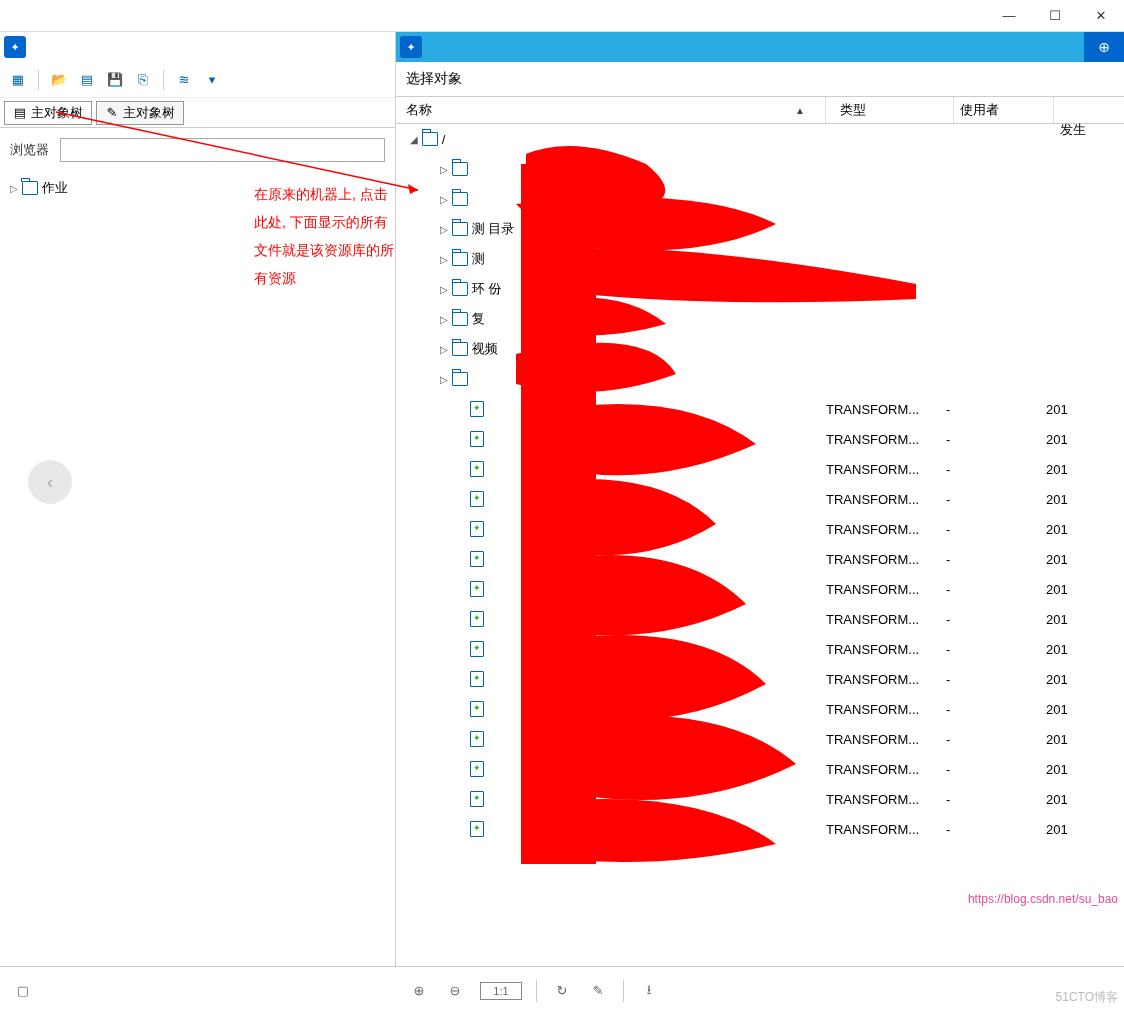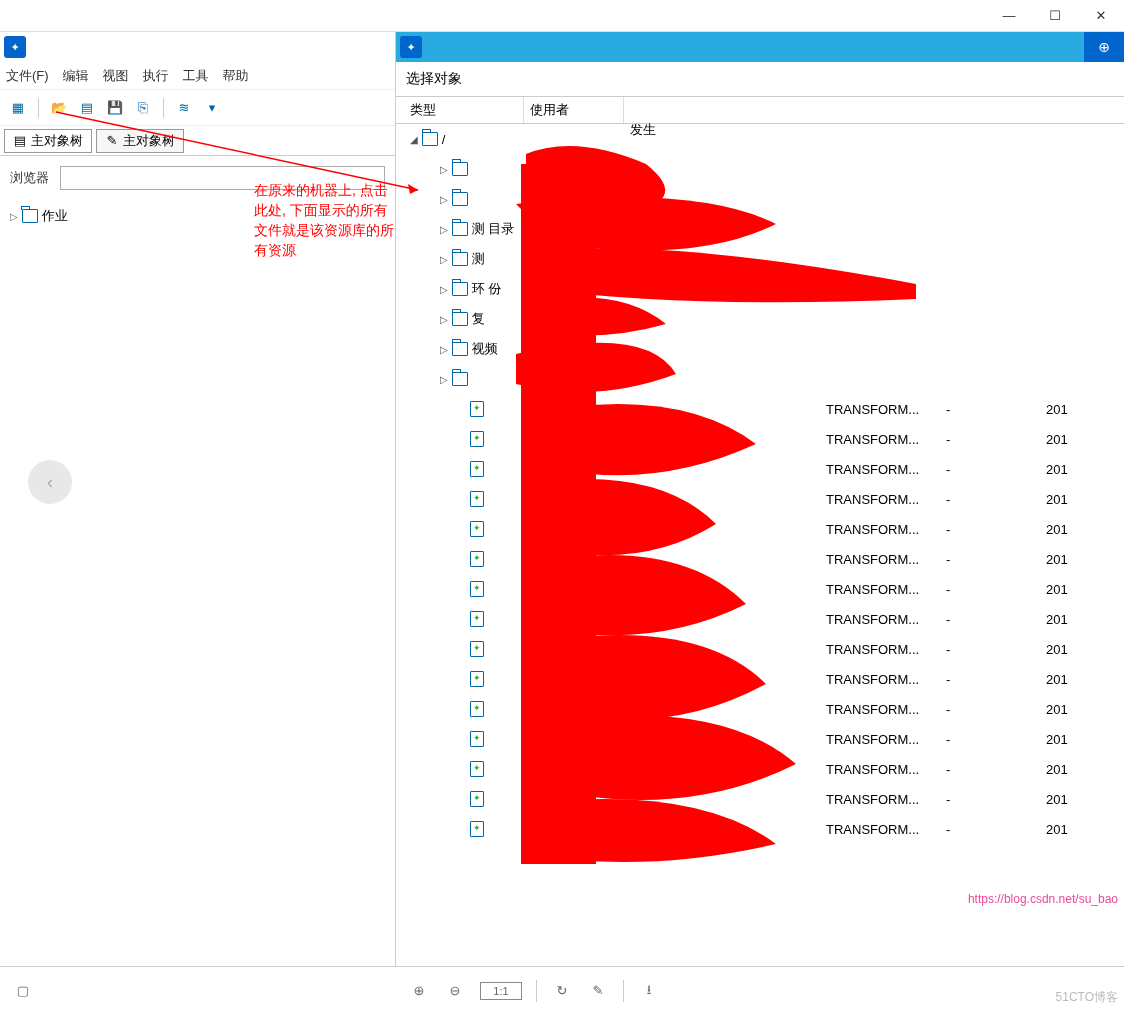--- a/index.html
+++ b/index.html
@@ -28,21 +28,21 @@
 .browser-row { display: flex; align-items: center; padding: 10px 10px; gap: 11px; }
 .browser-row label { color: #333; }
 .browser-row input { flex: 1; height: 24px; border: 1px solid #aaa; padding: 0 4px; }
 
 .tree { padding: 4px 10px; }
 .tree-row { display: flex; align-items: center; gap: 4px; height: 24px; }
 .tree-expander { color: #666; font-size: 10px; cursor: pointer; }
 .folder-icon { width: 16px; height: 14px; border: 1.5px solid #0066aa; border-radius: 1px; position: relative; display: inline-block; }
 .folder-icon::before { content: ""; position: absolute; top: -4px; left: -1.5px; width: 7px; height: 3px; border: 1.5px solid #0066aa; border-bottom: none; border-radius: 1px 1px 0 0; }
 
-.annotation { position: absolute; left: 254px; top: 148px; color: red; font-size: 14px; line-height: 20px; width: 140px; }
+.annotation { position: absolute; left: 254px; top: 148px; color: red; font-size: 14px; line-height: 28px; width: 140px; }
 .arrow-svg { position: absolute; left: 48px; top: 72px; pointer-events: none; }
 
 .nav-circle { position: absolute; left: 28px; top: 428px; width: 44px; height: 44px; border-radius: 50%; background: #e8e8e8; display: flex; align-items: center; justify-content: center; color: #aaa; font-size: 18px; }
 
 .right-pane { flex: 1; background: #fff; border-left: 1px solid #ccc; display: flex; flex-direction: column; }
 .r-titlebar { height: 30px; background: #29abe2; display: flex; align-items: center; justify-content: space-between; }
 .r-titlebar .app-icon { background: #0066cc; margin-left: 4px; }
 .r-x { width: 40px; height: 30px; background: #0066cc; color: #fff; display: flex; align-items: center; justify-content: center; font-size: 14px; }
 
 .r-header { padding: 8px 10px; font-size: 14px; }
@@ -85,28 +85,20 @@
 
 <div class="titlebar">
   <div class="win-btn">—</div>
   <div class="win-btn">☐</div>
   <div class="win-btn">✕</div>
 </div>
 
 <div class="main">
   <div class="left-pane">
     <div class="app-icon">✦</div>
-    <div class="menubar">
-      <span>文件(F)</span>
-      <span>编辑</span>
-      <span>视图</span>
-      <span>执行</span>
-      <span>工具</span>
-      <span>帮助</span>
-    </div>
     <div class="toolbar">
       <div class="tb-icon">▦</div>
       <div class="tb-sep"></div>
       <div class="tb-icon">📂</div>
       <div class="tb-icon">▤</div>
       <div class="tb-icon">💾</div>
       <div class="tb-icon">⎘</div>
       <div class="tb-sep"></div>
       <div class="tb-icon">≋</div>
       <div class="tb-icon">▾</div>
@@ -142,20 +134,24 @@
     <div class="nav-circle">‹</div>
   </div>
 
   <div class="right-pane">
     <div class="r-titlebar">
       <div class="app-icon">✦</div>
       <div class="r-x">⊕</div>
     </div>
     <div class="r-header">选择对象</div>
     <div class="table-head">
+      <div class="th-name">
+        <span>名称</span>
+        <span class="sort-arrow">▲</span>
+      </div>
       <div class="th-type">类型</div>
       <div class="th-user">使用者</div>
       <div class="th-date">发生</div>
     </div>
     <div class="table-body" id="table-body">
         <div class="row">
           <div class="c-name indent-0"><span class="expander">◢</span><span class="folder-icon"></span>&nbsp;<span>/</span></div>
           <div class="c-type"></div>
           <div class="c-user"></div>
           <div class="c-date"></div>

